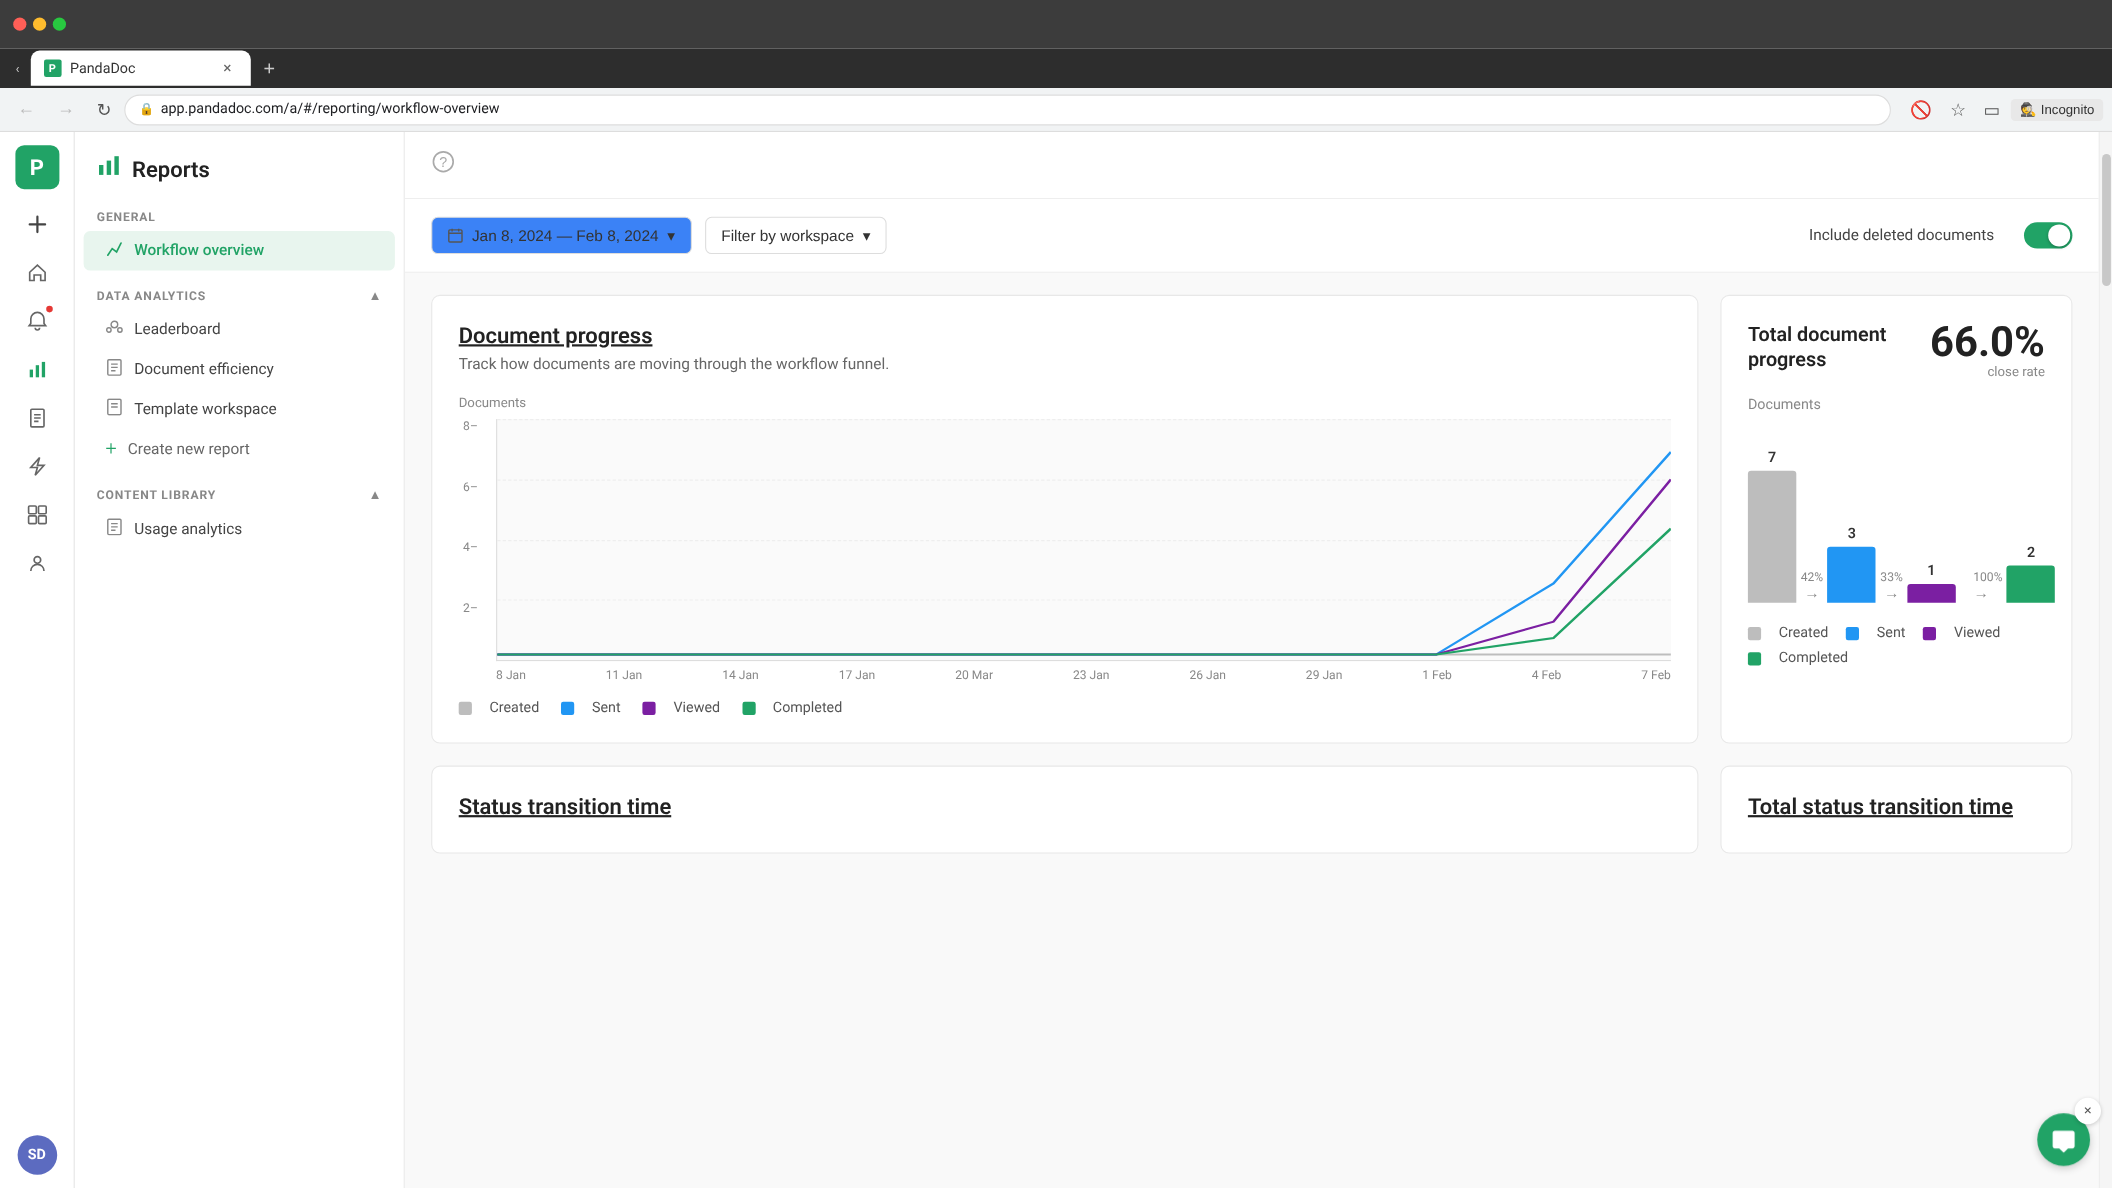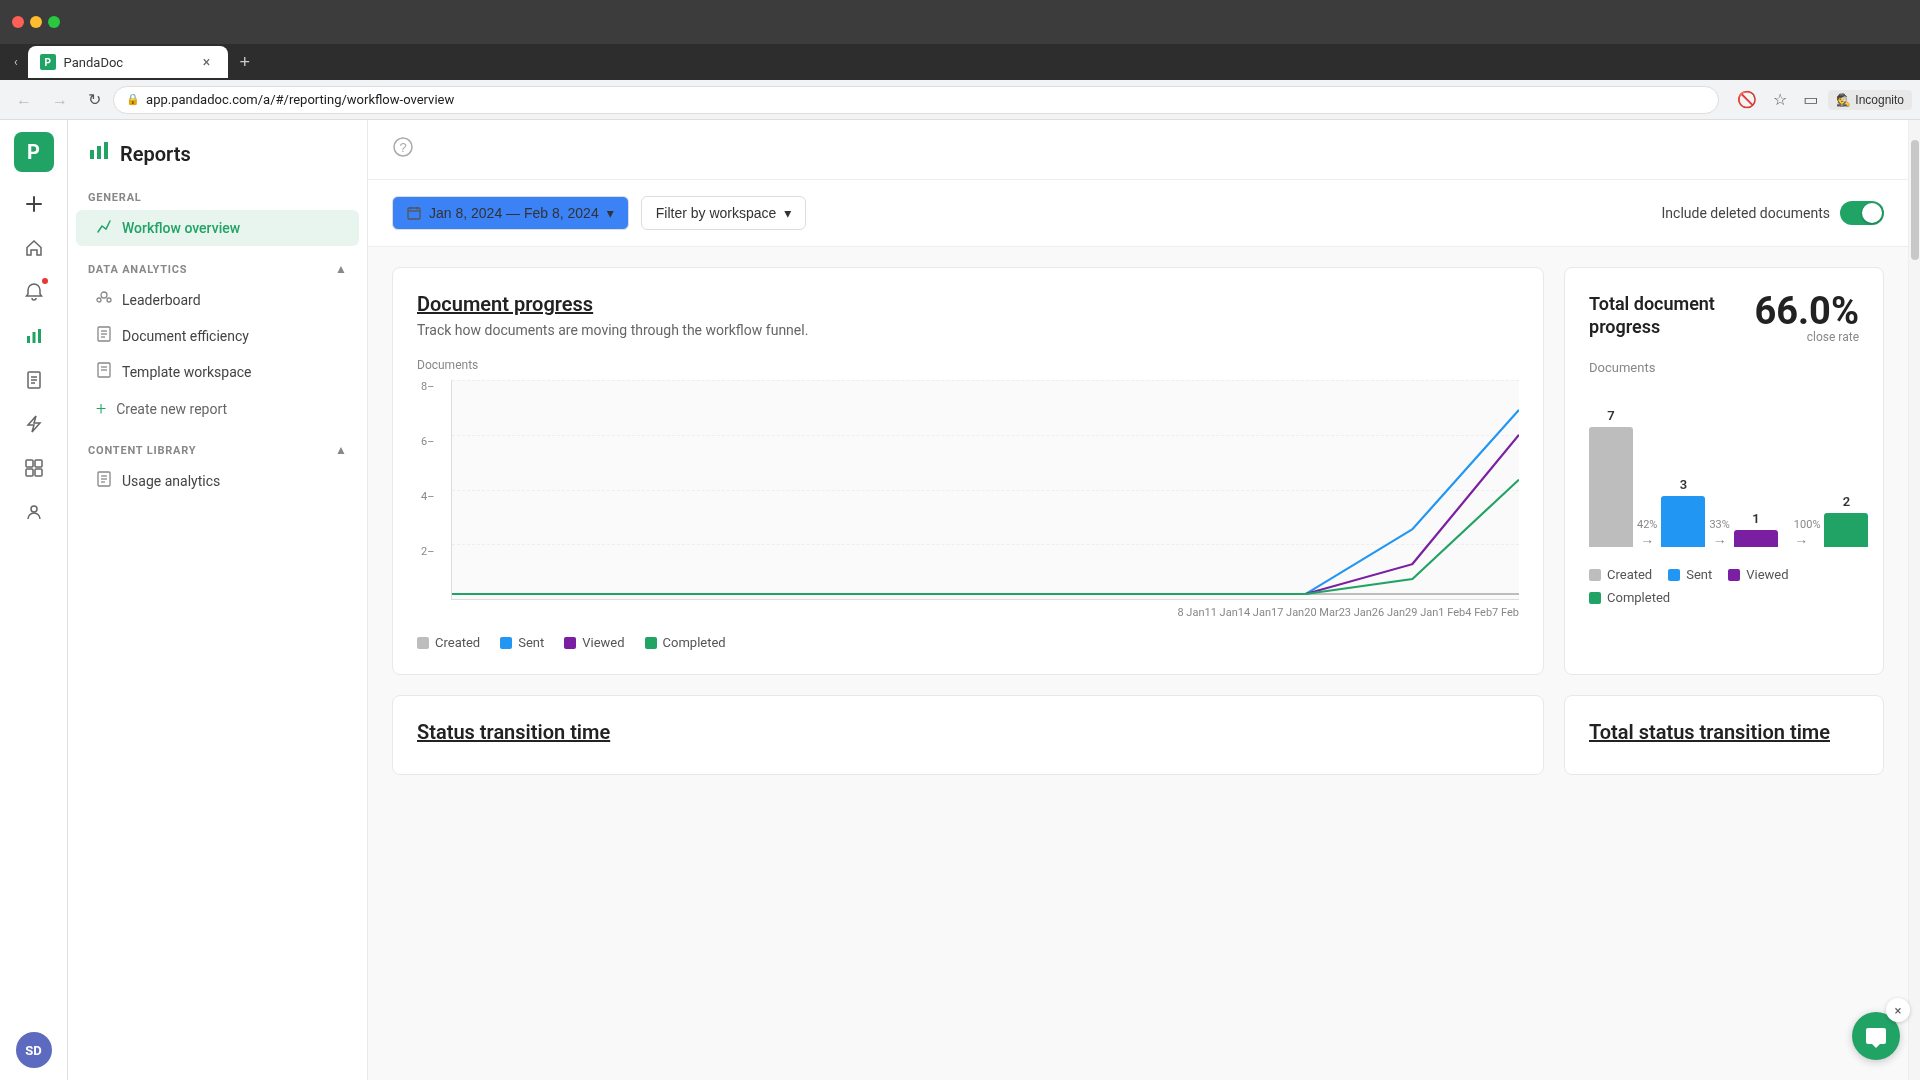--- a/index.html
+++ b/index.html
@@ -327,21 +327,21 @@
       border-radius: 6px;
       padding: 8px 14px;
       font-size: 14px;
       color: #333;
       cursor: pointer;
     }
     .include-deleted {
       margin-left: auto;
       display: flex;
       align-items: center;
-      gap: 10px;
+      gap: 27px;
       font-size: 14px;
       color: #444;
     }
     .toggle {
       width: 44px;
       height: 24px;
       background: #21a366;
       border-radius: 12px;
       position: relative;
       cursor: pointer;
@@ -414,36 +414,36 @@
       color: #888;
     }
     .grid-line {
       position: absolute;
       left: 0;
       right: 0;
       border-top: 1px dashed #eee;
     }
     .x-axis-labels {
       display: flex;
-      justify-content: flex-end;
+      justify-content: space-between;
       padding: 6px 0 0 0;
       font-size: 11px;
       color: #888;
       margin-left: 0;
     }
     .chart-legend {
       display: flex;
       gap: 20px;
       margin-top: 16px;
       flex-wrap: wrap;
     }
     .legend-item {
       display: flex;
       align-items: center;
-      gap: 6px;
+      gap: 16px;
       font-size: 13px;
       color: #555;
     }
     .legend-dot {
       width: 12px;
       height: 12px;
       border-radius: 2px;
     }
 
     

